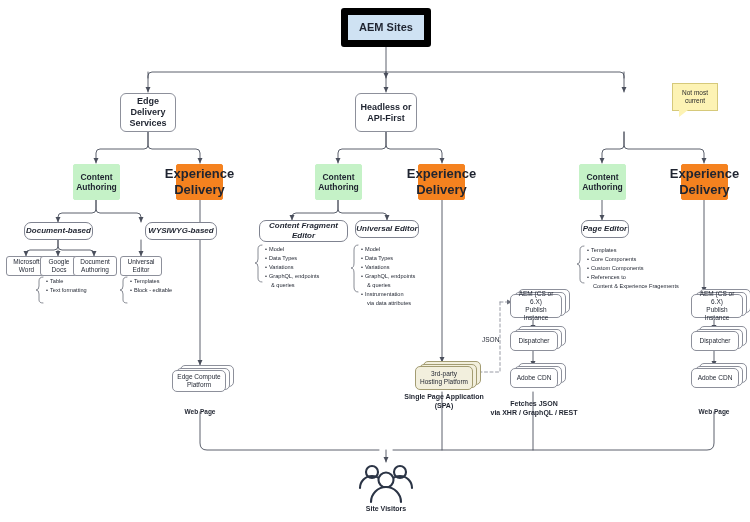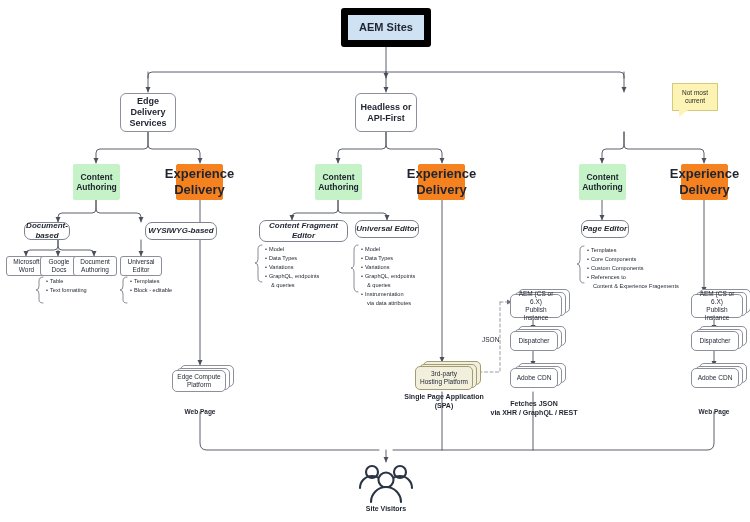--- a/index.html
+++ b/index.html
@@ -268,21 +268,21 @@
     <span class="ml">Not most<br>current</span>
   </div>
 
   <div class="node n-green" style="left:73px;top:164px;width:47px;height:36px;">
     <span class="ml">Content<br>Authoring</span>
   </div>
   <div class="node n-orange" style="left:176px;top:164px;width:47px;height:36px;">
     <span class="ml">Experience<br>Delivery</span>
   </div>
 
-  <div class="node n-italic" style="left:24px;top:222px;width:46px;height:18px;">
+  <div class="node n-italic" style="left:24px;top:222px;width:69px;height:18px;">
     <span>Document-based</span>
   </div>
   <div class="node n-italic" style="left:105px;top:222px;width:72px;height:18px;margin-left:40px;">
     <span>WYSIWYG-based</span>
   </div>
 
   <div class="node n-leaf" style="left:6px;top:256px;width:41px;height:20px;">
     <span class="ml">Microsoft<br>Word</span>
   </div>
   <div class="node n-leaf" style="left:40px;top:256px;width:38px;height:20px;">

